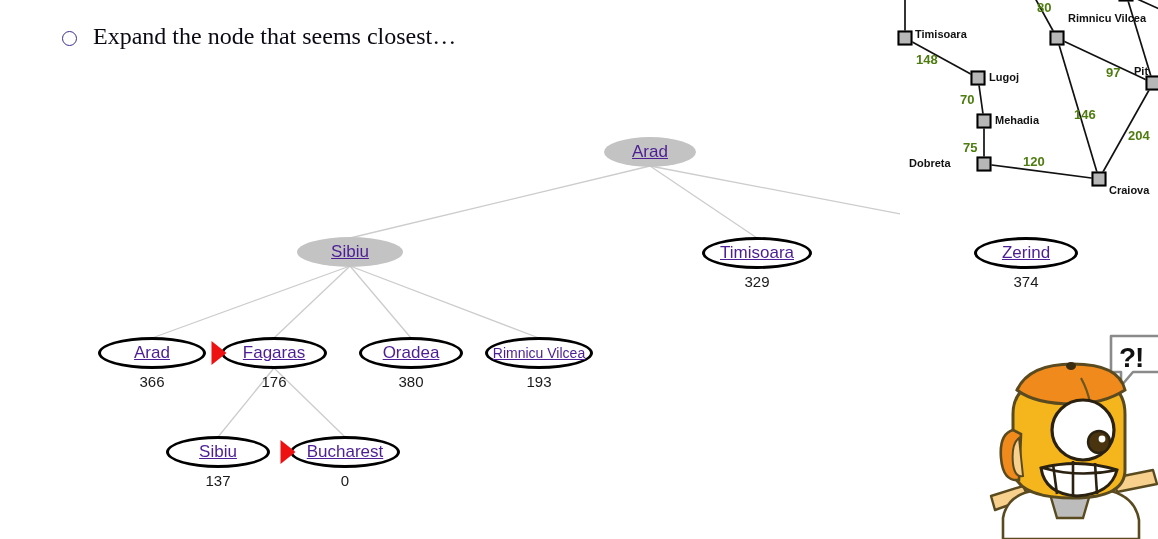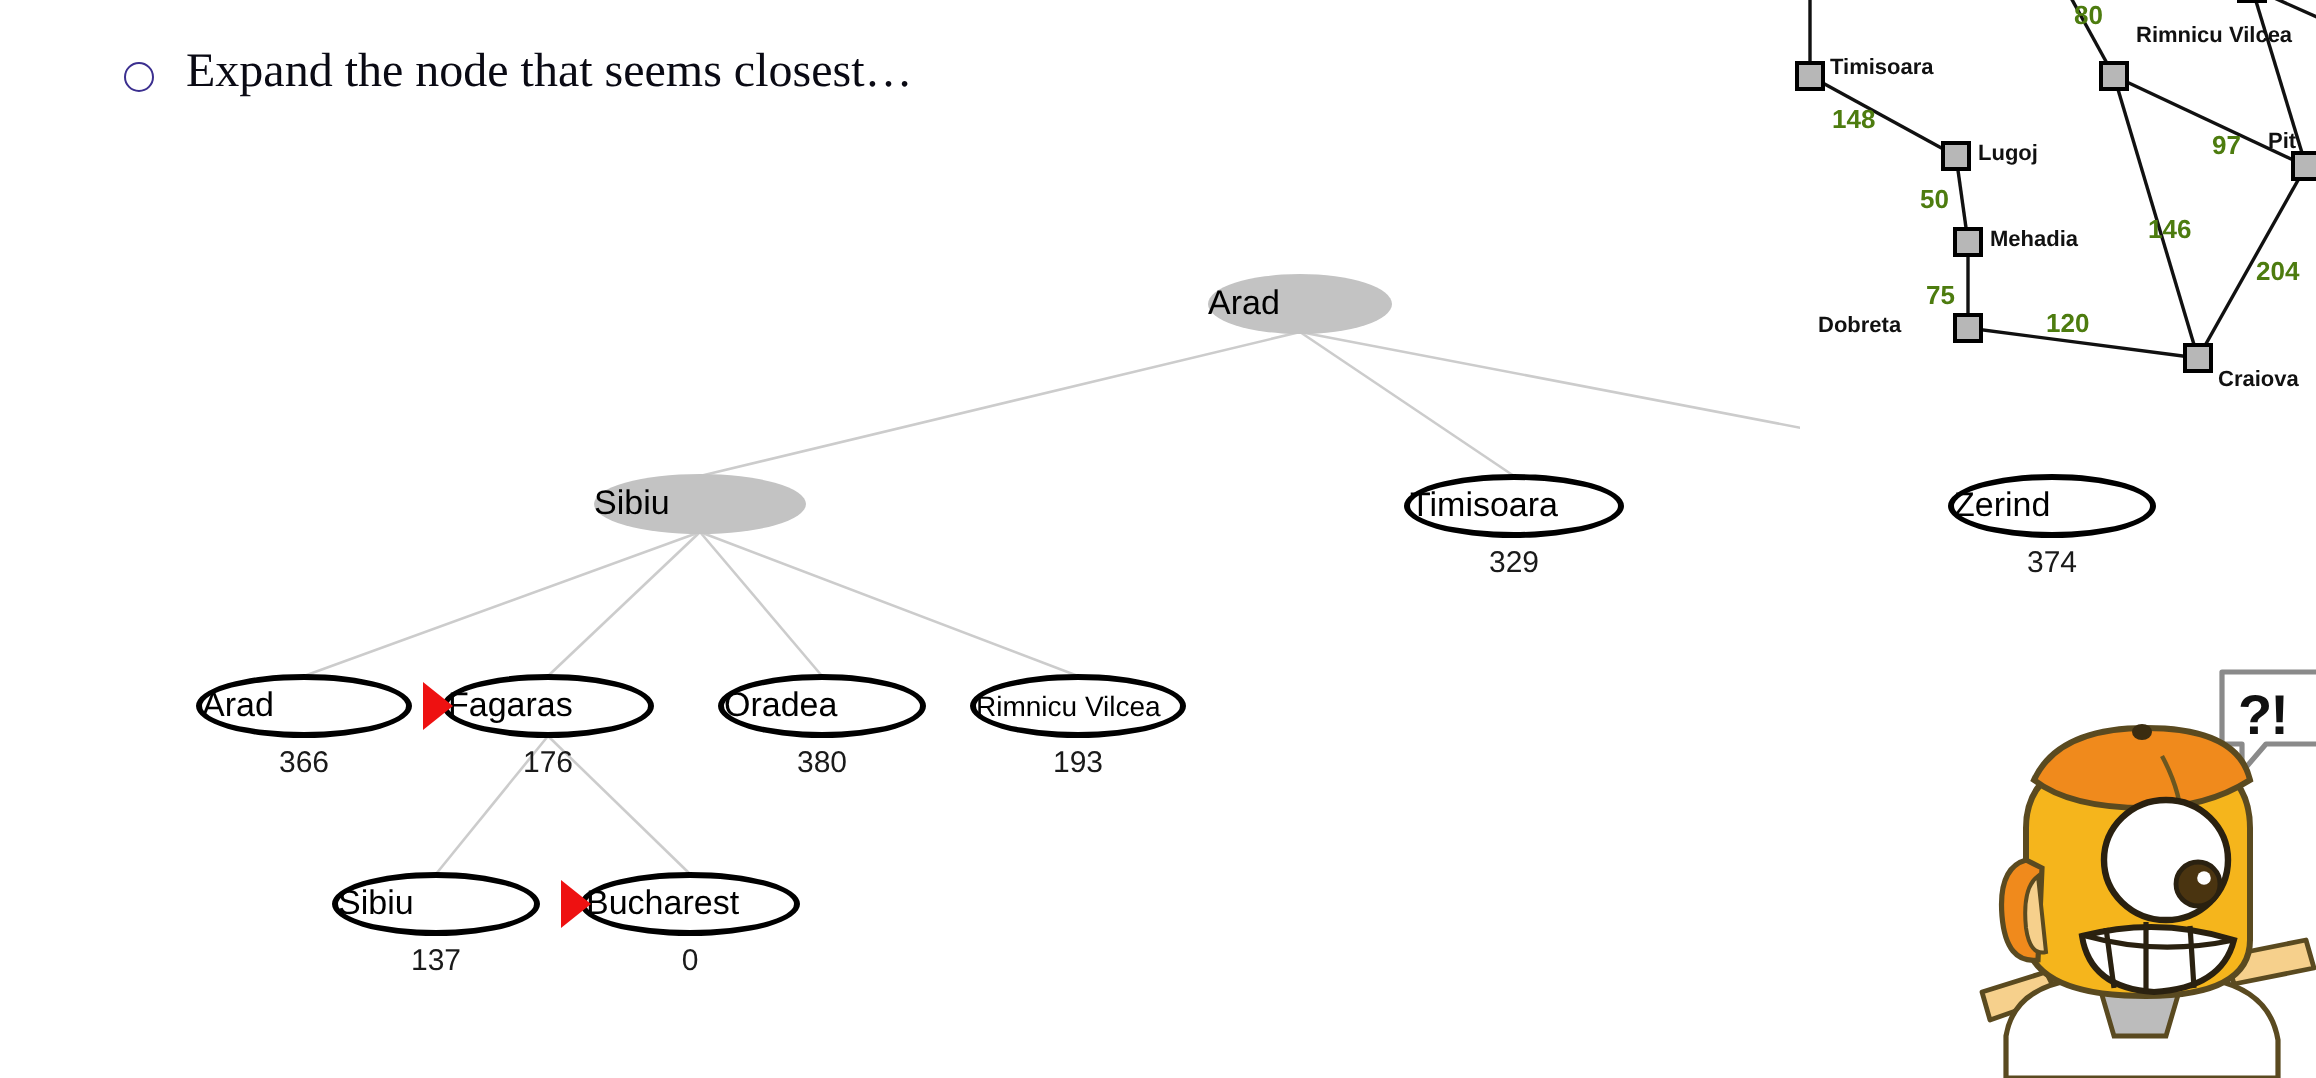--- a/index.html
+++ b/index.html
@@ -22,23 +22,23 @@
     font-family:"Liberation Serif", serif;
     font-size:24px; line-height:40px; color:#0a0a14; white-space:nowrap;
   }
 
   
   #search-tree{position:absolute;left:0;top:0;width:900px;height:539px;}
   #tree-edges{position:absolute;left:0;top:0;width:900px;height:539px;}
 
   .node{
     position:absolute; transform:translate(-50%,-50%);
-    display:flex; align-items:center; justify-content:flex-start;
+    display:flex; align-items:center; justify-content:center;
     box-sizing:border-box; text-align:center;
-    color:#000000; font-family:"Liberation Sans", sans-serif;
+    color:#4c1d95; font-family:"Liberation Sans", sans-serif;text-decoration:underline;
   }
   .node.expanded{
     background:#c3c3c3; border:none; border-radius:50%;
     font-size:17px;
   }
   .node.frontier{
     background:#ffffff; border:3.2px solid #000000; border-radius:50%;
     font-size:17px;
   }
   .node-h{
@@ -178,21 +178,21 @@
       <div class="city-label" style="left: 225px; top: 184px;">Craiova</div>
       <div class="city-box" style="left: 173px; top: 38px;"></div>
       <div class="city-label" style="left: 184px; top: 12px;">Rimnicu Vilcea</div>
       <div class="city-box" style="left: 269px; top: 83px;"></div>
       <div class="city-label" style="left: 250px; top: 65px;">Pit</div>
       <div class="city-box" style="left: 242px; top: -6px;"></div>
     </div>
   <div id="map-edge-labels">
       <div class="edge-label" style="left: 153px; top: 0px;">80</div>
       <div class="edge-label" style="left: 32px; top: 52px;">148</div>
-      <div class="edge-label" style="left: 76px; top: 92px;">50</div>
+      <div class="edge-label" style="left: 76px; top: 92px;">70</div>
       <div class="edge-label" style="left: 79px; top: 140px;">75</div>
       <div class="edge-label" style="left: 139px; top: 154px;">120</div>
       <div class="edge-label" style="left: 190px; top: 107px;">146</div>
       <div class="edge-label" style="left: 222px; top: 65px;">97</div>
       <div class="edge-label" style="left: 244px; top: 128px;">204</div>
     </div>
 </div>
 
 <div id="robot">
   <svg id="speech-bubble" viewBox="0 0 60 62">

